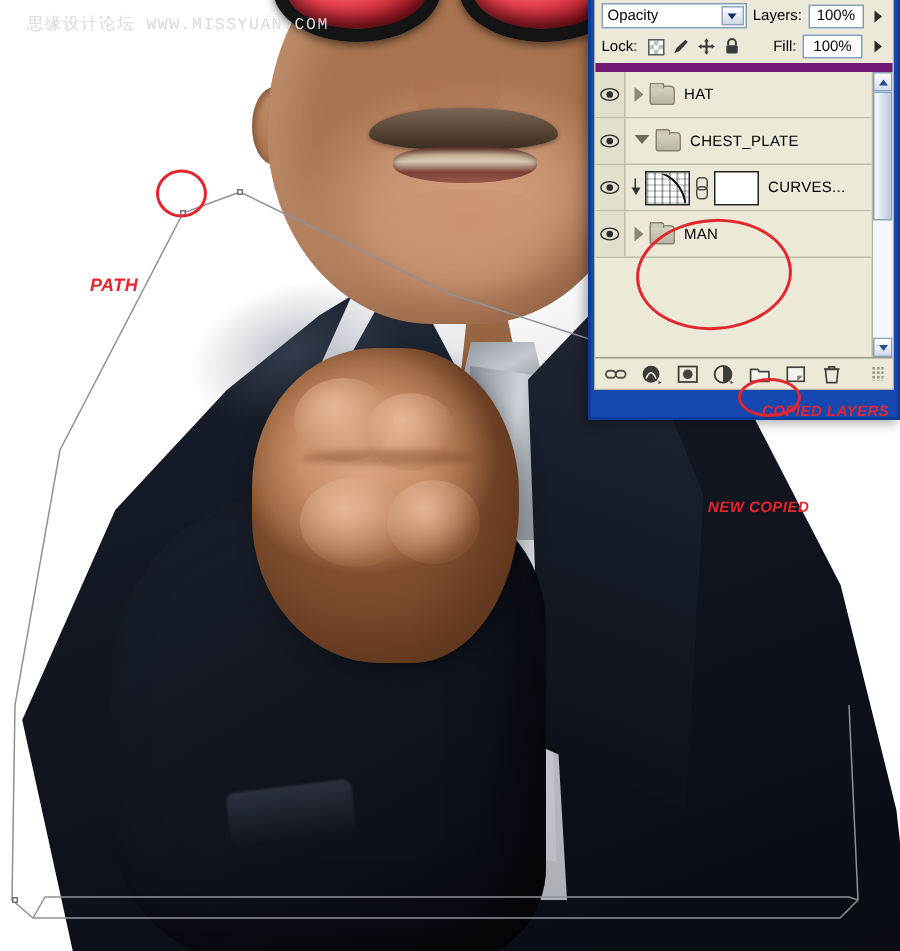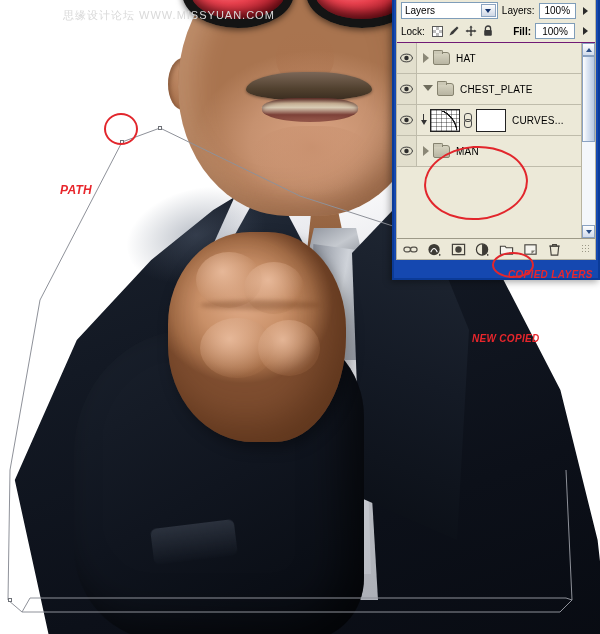--- a/index.html
+++ b/index.html
@@ -357,21 +357,21 @@
   .spin-arrow {
     width: 12px; height: 16px;
     background: #ece9d8;
     display: flex; align-items: center; justify-content: center;
   }
   .spin-arrow::after {
     content: ""; width: 0; height: 0;
     border-top: 4px solid transparent; border-bottom: 4px solid transparent;
     border-left: 5px solid #2b2b2b;
   }
-  .lock-row { border-bottom: 1px solid #701a75; padding-bottom: 3px; }
+  .lock-row { border-bottom: 6px solid #701a75; padding-bottom: 3px; }
   .lock-icons { display: flex; gap: 5px; align-items: center; margin-left: 3px; }
   .lk { width: 12px; height: 12px; display: block; }
   .checker {
     width: 11px; height: 11px;
     border: 1px solid #5a5a5a;
     background-image:
       linear-gradient(45deg,#bdbdbd 25%, transparent 25%, transparent 75%, #bdbdbd 75%),
       linear-gradient(45deg,#bdbdbd 25%, #fff 25%, #fff 75%, #bdbdbd 75%);
     background-size: 6px 6px;
     background-position: 0 0, 3px 3px;
@@ -546,23 +546,22 @@
     margin-left: auto;
     width: 8px; height: 10px;
     background-image: radial-gradient(#9a9786 40%, transparent 41%);
     background-size: 3px 3px;
   }
 
   .wm-left {
     position: absolute; left: 18px; top: 8px;
     font-size: 11px; color: #d9d9d9;
     letter-spacing: 1px;
-    font-family: Liberation Sans, sans-serif;
+    font-family: Liberation Mono, monospace;
     white-space: nowrap;
-    margin-left: 45px;
   }
 </style>
 </head>
 <body>
 
 <div id="photo-canvas">
   <div class="photo-bg"></div>
 
   <div class="suit"></div>
   <div class="neck"></div>
@@ -615,21 +614,21 @@
 <div class="annot" id="annot-path">PATH</div>
 
 <div id="layers-window">
 
 
   <div class="panel-body">
 
 
     <div class="blend-row">
       <div class="blend-select">
-        <span>Layers</span>
+        <span>Opacity</span>
         <span class="blend-arrow"></span>
       </div>
       <span class="field-label">Layers:</span>
       <span class="num-field">100%</span>
       <span class="spin-arrow"></span>
     </div>
 
     <div class="lock-row">
       <span class="field-label">Lock:</span>
       <span class="lock-icons">
@@ -638,21 +637,21 @@
           <path d="M1.5 10.5 L3 7 L9 1.5 L10.5 3 L5 9 Z" fill="#3a3a3a"></path>
         </svg>
         <svg class="lk" viewBox="0 0 12 12">
           <path d="M6 0.5 L7.6 2.6 H6.7 V5.3 H9.4 V4.4 L11.5 6 L9.4 7.6 V6.7 H6.7 V9.4 H7.6 L6 11.5 L4.4 9.4 H5.3 V6.7 H2.6 V7.6 L0.5 6 L2.6 4.4 V5.3 H5.3 V2.6 H4.4 Z" fill="#3a3a3a"></path>
         </svg>
         <svg class="lk" viewBox="0 0 12 12">
           <path d="M3.4 5.2 V3.6 a2.6 2.6 0 0 1 5.2 0 V5.2" stroke="#3a3a3a" stroke-width="1.3" fill="none"></path>
           <rect x="2.2" y="5.1" width="7.6" height="5.6" rx="1" fill="#3a3a3a"></rect>
         </svg>
       </span>
-      <span class="field-label" style="margin-left:auto;font-weight:bold;">Fill:</span>
+      <span class="field-label" style="margin-left:auto;">Fill:</span>
       <span class="num-field">100%</span>
       <span class="spin-arrow"></span>
     </div>
 
     <div class="layer-list">
       <div class="rows">
 
         <div class="layer-row">
           <div class="eye-cell">
             <svg class="eye" viewBox="0 0 14 10">

